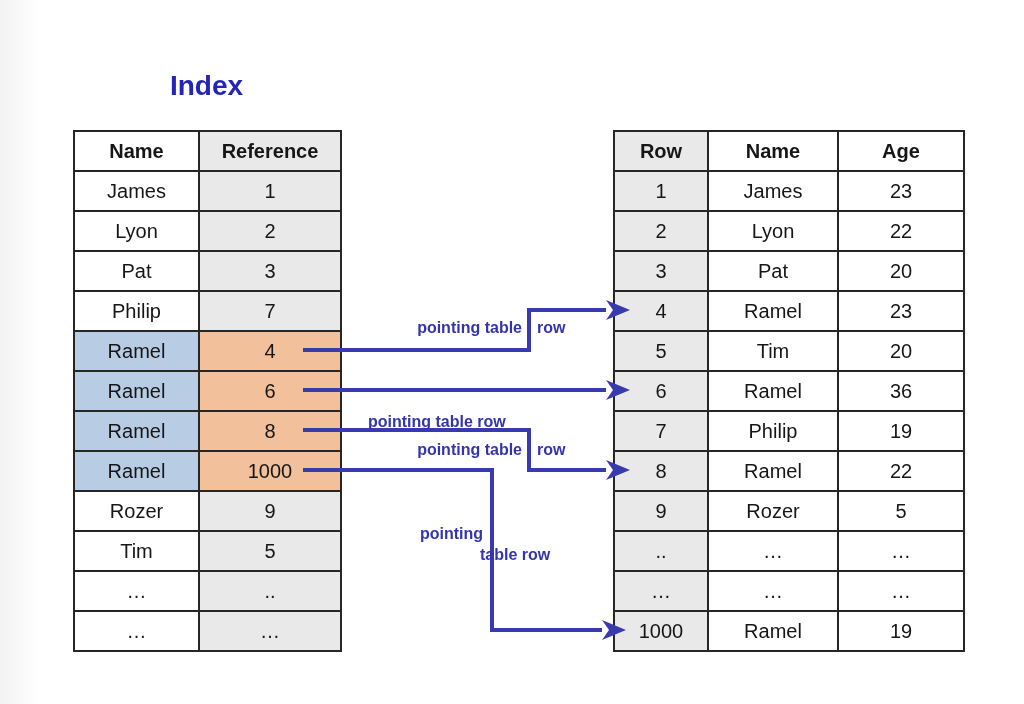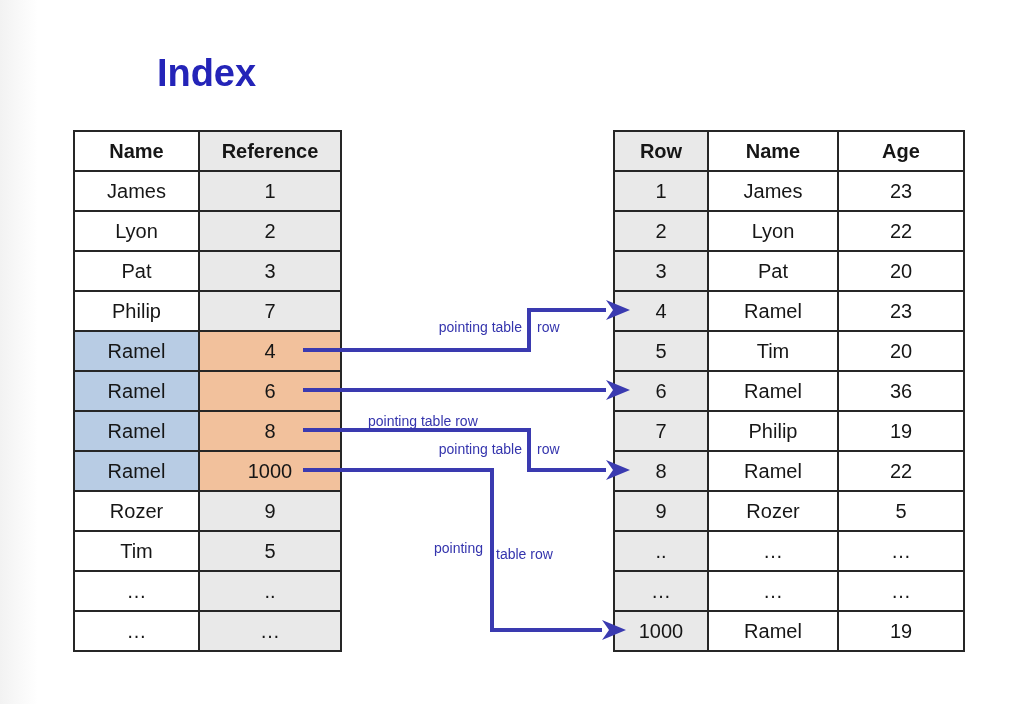--- a/index.html
+++ b/index.html
@@ -6,22 +6,22 @@
   #canvas {
     position:relative; width:1024px; height:704px; overflow:hidden;
     background:#ffffff;
     font-family:"Liberation Sans", sans-serif;
   }
   .edge-strip {
     position:absolute; left:0; top:0; bottom:0; width:38px;
     background:linear-gradient(90deg,#f2f2f2,#ffffff);
   }
   .diagram-title {
-    position:absolute; top:51px; text-align:center;
-    font-size:38px; font-weight:700; line-height:44px;
+    position:absolute; top:64px; text-align:center;
+    font-size:28px; font-weight:700; line-height:44px;
     color:var(--title_blue,#2424b8);
   }
   #index-title  { left:73px;  width:267px; }
   #player-title { left:613px; width:350px; }
 
   table.dtable {
     position:absolute; top:130px; border-collapse:collapse; table-layout:fixed;
   }
   #index-table  { left:73px;  width:267px; }
   #player-table { left:613px; width:350px; }
@@ -34,21 +34,21 @@
   .dtable td.gray { background:var(--cell_gray,#e9e9e9);margin-top:36px; }
   .dtable td.hl-blue   { background:var(--highlight_blue,#b8cce4); }
   .dtable td.hl-orange { background:var(--highlight_orange,#f2c19c); }
 
   #arrow-layer { position:absolute; left:0; top:0; width:1024px; height:704px; pointer-events:none; }
   #arrow-layer path.line { fill:none; stroke:var(--arrow_blue,#3a3ab0); stroke-width:4; }
   #arrow-layer path.head { fill:var(--arrow_blue,#3a3ab0); stroke:none; }
 
   .lbl {
     position:absolute; white-space:nowrap;
-    font-size:14px; font-weight:400; line-height:25px;
+    font-size:16px; font-weight:700; line-height:25px;
     color:var(--label_blue,#3434ad);
   }
 </style>
 </head>
 <body>
 
 <div id="canvas">
   <div class="edge-strip"></div>
 
   <div id="index-title" class="diagram-title">Index</div>
@@ -201,15 +201,15 @@
   </svg>
 
   <span class="lbl" style="right:502px; top:315px;">pointing table</span>
   <span class="lbl" style="left:537px; top:315px;">row</span>
 
   <span class="lbl" style="left:368px; top:361px;margin-top:48px;">pointing table row</span>
 
   <span class="lbl" style="right:502px; top:437px;">pointing table</span>
   <span class="lbl" style="left:537px; top:437px;">row</span>
 
-  <span class="lbl" style="right:541px; top:536px;">pointing</span>
-  <span class="lbl" style="left:496px; top:542px;">table row</span>
+  <span class="lbl" style="right:541px; top:521px;">pointing</span>
+  <span class="lbl" style="left:480px; top:542px;">table row</span>
 </div>
 
 </body></html>

